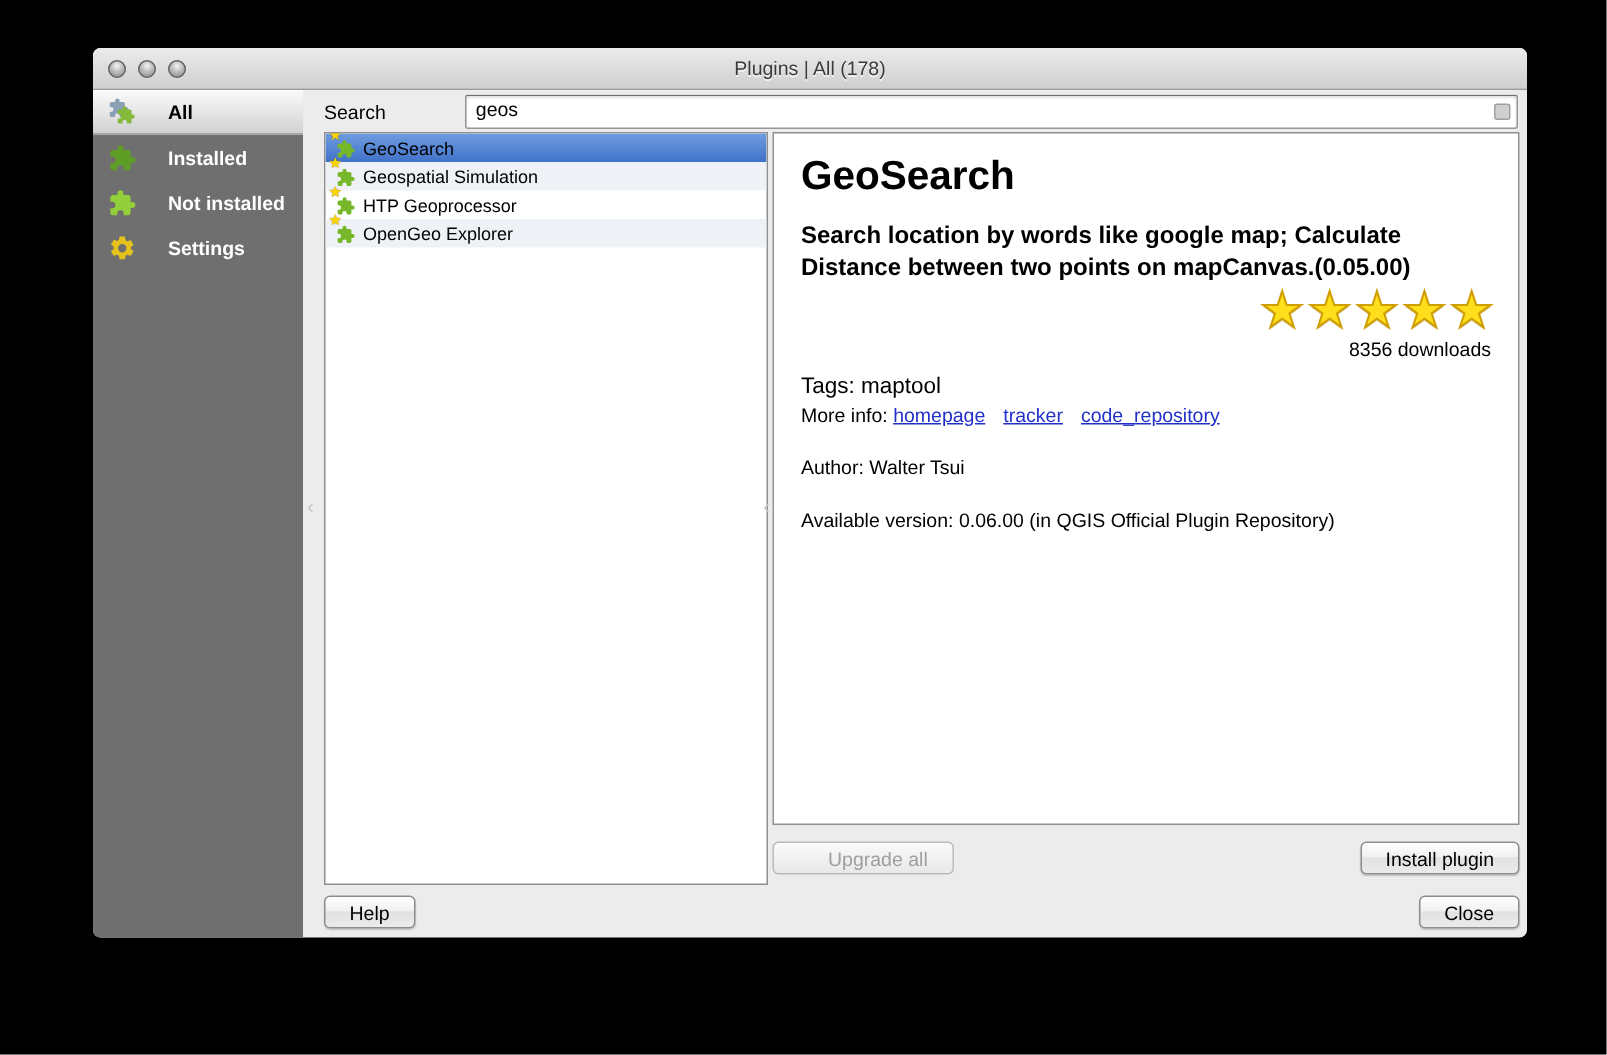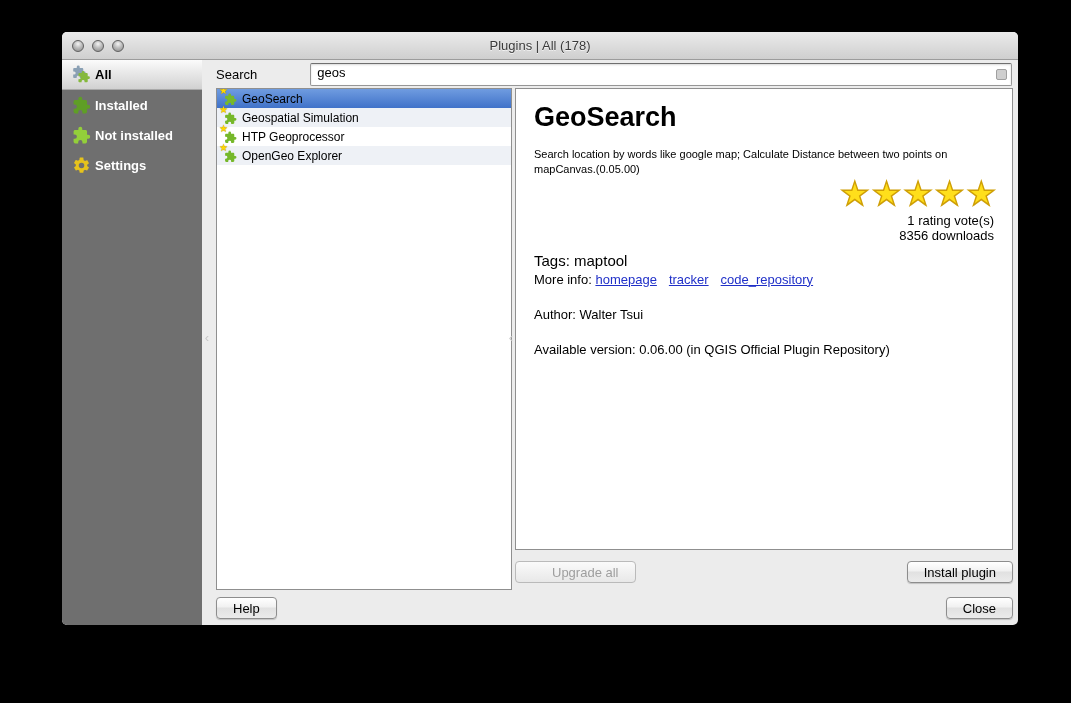--- a/index.html
+++ b/index.html
@@ -37,21 +37,21 @@
     width: 12px; height: 12px; border-radius: 50%;
     border: 1px solid #606060;
     background: radial-gradient(circle at 50% 30%, #f4f4f4 0%, #bdbdbd 45%, #898989 100%);
   }
 
   .content { position: relative; height: 565px; }
 
   
   .sidebar { position: absolute; left: 0; top: 0; bottom: 0; width: 140px; background: #6f6f6f; }
   .sb-item {
-    height: 30px; display: flex; align-items: center; gap: 4px;
+    height: 30px; display: flex; align-items: center; gap: 21px;
     padding-left: 10px; color: #fff; font-weight: bold; font-size: 13px;
     cursor: default;
   }
   .sb-item.selected {
     background: linear-gradient(#fbfbfb, #d1d1d1);
     color: #000;
     border-bottom: 1px solid #a9a9a9;
   }
   .sb-icon { width: 19px; height: 19px; display: inline-flex; flex: none; }
 
@@ -89,21 +89,21 @@
     font-size: 10px; line-height: 10px; color: #ffd700;
     text-shadow: 0 0 1px #7a6000; z-index: 1;
   }
 
   
   .details-panel {
     position: absolute; left: 453px; top: 28px; right: 5px; height: 462px;
     background: #fff; border: 1px solid #8f8f8f; overflow: hidden; color: #000;
   }
   .d-title  { font-size: 27px; font-weight: bold; margin: 13px 18px 0; }
-  .d-summary { font-size: 11px; font-weight: normal; margin: 14px 18px 0; max-width: 462px; line-height: 1.32; }
+  .d-summary { font-size: 16px; font-weight: bold; margin: 14px 18px 0; max-width: 462px; line-height: 1.32; }
   .d-stars {
     text-align: right; margin: 0 14px; font-size: 33px; line-height: 1.08;
     color: #ffdf1b; -webkit-text-stroke: 1.4px #cf9f05; letter-spacing: 2px;
     text-shadow: 0 1px 0 rgba(150,110,0,.35);
   }
   .d-rating, .d-downloads { text-align: right; margin: 0 18px; font-size: 13px; }
   .d-rating { margin-top: 1px; }
   .d-tags { margin: 9px 18px 0; font-size: 15px; }
   .d-moreinfo { margin: 3px 18px 0; font-size: 13px; }
   .d-moreinfo a { color: #2030c8; margin-right: 12px; text-decoration: underline; }
@@ -232,21 +232,20 @@
             </svg>
         </span>
         <span>OpenGeo Explorer</span>
       </div>
     </div>
 
     <div class="details-panel">
       <div class="d-title">GeoSearch</div>
       <div class="d-summary">Search location by words like google map; Calculate Distance between two points on mapCanvas.(0.05.00)</div>
       <div class="d-stars">★★★★★</div>
-      <div class="d-rating">1 rating vote(s)</div>
       <div class="d-downloads">8356 downloads</div>
       <div class="d-tags"><span>Tags: </span><span>maptool</span></div>
       <div class="d-moreinfo"><span>More info: </span><a href="#">homepage</a><a href="#">tracker</a><a href="#">code_repository</a></div>
       <div class="d-author">Author: Walter Tsui</div>
       <div class="d-version">Available version: 0.06.00 (in QGIS Official Plugin Repository)</div>
     </div>
 
     <div class="details-buttons">
       <button class="mac-btn disabled">Upgrade all</button>
       <button class="mac-btn">Install plugin</button>

